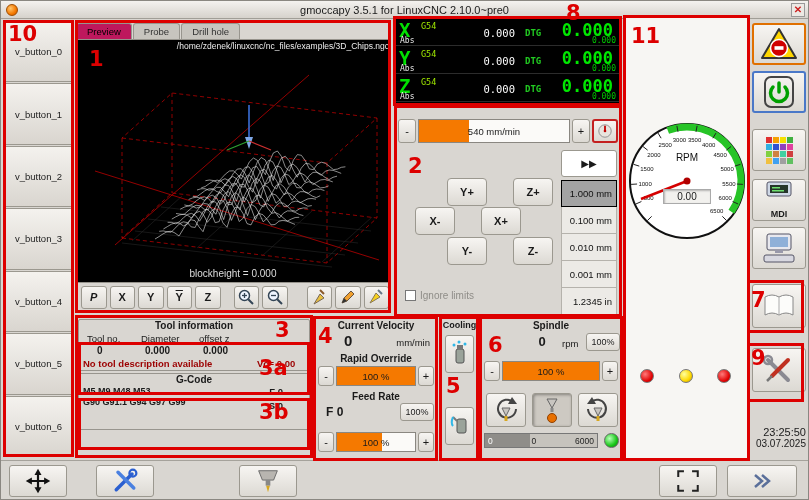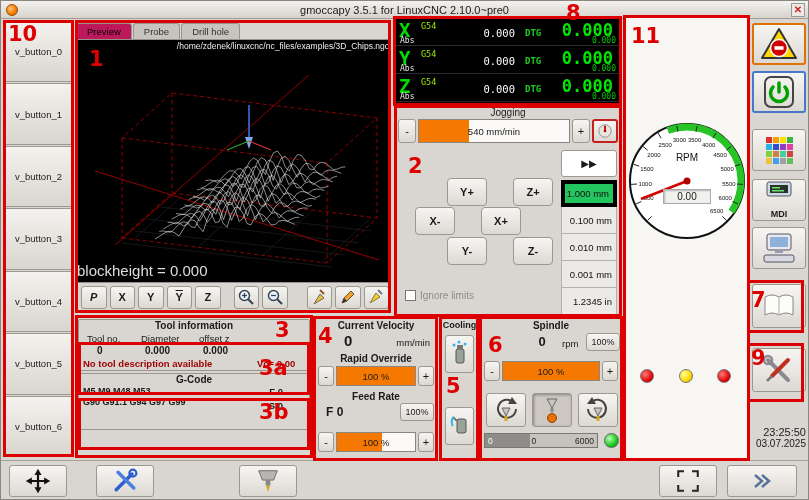--- a/index.html
+++ b/index.html
@@ -12,41 +12,41 @@
   #close-btn{position:absolute;right:3px;top:2px;width:14px;height:14px;background:#ece9e4;border:1px solid #999;color:#cc2020;font-size:10px;line-height:11px;text-align:center;font-weight:bold}
   #left-sidebar{position:absolute;left:3px;top:20px;width:69px;height:436px;display:flex;flex-direction:column;gap:1px}
   .vbtn{flex:1;background:linear-gradient(180deg,#f4f2ee,#d9d5cf);border:1px solid #9b988f;border-radius:2px;display:flex;align-items:center;justify-content:center;font-size:9.5px;color:#222}
   .tabbar{display:flex;height:18px;align-items:flex-end}
   .tab{padding:2px 10px;font-size:9.5px;background:#c7c4be;border:1px solid #98958e;border-bottom:none;border-radius:3px 3px 0 0;margin-right:1px;color:#333}
   .tab.active{background:#be185d;color:#000}
   .tab2{padding:2px 6px;font-size:9px}
   #preview-region{position:absolute;left:75px;top:20px;width:314px;height:291px}
   #pv-body{position:relative;height:273px;border:1px solid #96938c;background:#000;overflow:hidden}
   #path-bar{height:13px;color:#eee;font-size:8.5px;text-align:right;line-height:13px;white-space:nowrap;overflow:hidden}
-  #blockheight{position:absolute;left:0;right:0;bottom:32px;color:#ddd;font-size:15px}
+  #blockheight{position:absolute;left:0;right:0;bottom:32px;text-align:center;color:#ddd;font-size:10px}
   .pv-toolbar{position:absolute;left:0;right:0;bottom:0;height:29px;background:#d9d6d1;display:flex;align-items:center;padding-left:4px;gap:3px;border-top:1px solid #96938c}
   .pv-btn{width:27px;height:23px;font-weight:bold;font-size:11px}
   #dro-panel{position:absolute;left:393px;top:16px;width:226px;height:88px;background:#000;border:1px solid #3a3a3a}
   .dro-row{position:relative;height:28px;border-bottom:1px solid #2c2c2c;font-family:"DejaVu Sans Mono",monospace}
   .dro-letter{position:absolute;left:4px;top:1px;font-size:19px;font-weight:bold;color:#00e000}
   .dro-sys{position:absolute;left:26px;top:3px;font-size:8.5px;color:#9fe800}
   .dro-abs-label{position:absolute;left:5px;bottom:0;font-size:8px;color:#e8e8e8}
   .dro-abs-value{position:absolute;left:62px;top:9px;width:58px;text-align:right;font-size:10.5px;color:#fff}
   .dro-dtg-label{position:absolute;left:130px;top:10px;font-size:9px;font-weight:bold;color:#22cc22}
   .dro-main{position:absolute;right:6px;top:2px;font-size:17px;font-weight:bold;color:#00e800}
   .dro-dtg-small{position:absolute;right:3px;bottom:0;font-size:8px;color:#00c800}
   #jogging{position:absolute;left:394px;top:105px;width:226px;height:210px}
   .panel-title{font-size:10px;text-align:center;font-weight:bold}
   .bar{position:relative;border:1px solid #8a8781;background:#fbfaf8;display:flex;align-items:center;justify-content:center;overflow:hidden}
   .bar .fill{position:absolute;left:0;top:0;bottom:0;background:#f57900}
   .bar .bar-text{position:relative;font-size:9.5px;z-index:1}
   .jog-btn{position:absolute;width:40px;height:28px;font-size:11px;border-radius:4px;font-weight:bold}
   .inc-item{height:27px;display:flex;align-items:center;justify-content:flex-end;padding-right:4px;font-size:9.5px;border:1px solid #b5b2ac;border-top:none;background:#eceae6;color:#111}
   .inc-item:first-child{border-top:1px solid #b5b2ac}
-  .inc-item.selected{background:#22c55e;border:4px solid #000000}
+  .inc-item.selected{background:#a3a3a3;border:1px solid #000000}
   #tool-region{position:absolute;left:75px;top:315px;width:236px;height:141px}
   .frame{border:1px solid #98958e;border-radius:2px;position:relative}
   .frame-title{position:absolute;top:0;left:0;right:0;text-align:center;font-weight:bold;font-size:10px}
   #velocity{position:absolute;left:313px;top:316px;width:124px;height:143px}
   #cooling{position:absolute;left:439px;top:316px;width:39px;height:143px}
   #spindle{position:absolute;left:479px;top:316px;width:142px;height:143px}
   .ctl-row{display:flex;gap:2px}
   .sbtn{width:16px;font-size:11px}
   #gauge-panel{position:absolute;left:623px;top:15px;width:125px;height:444px;background:#f7f6f3;border:1px solid #c4c1bb}
   .led{position:absolute;width:14px;height:14px;border-radius:50%;border:1px solid #777}
@@ -195,21 +195,20 @@
       <span class="dro-sys">G54</span>
       <span class="dro-abs-label">Abs</span>
       <span class="dro-abs-value">0.000</span>
       <span class="dro-dtg-label">DTG</span>
       <span class="dro-main">0.000</span>
       <span class="dro-dtg-small">0.000</span>
     </div>
   </div>
 
 <div id="jogging">
-  <div class="panel-title" style="position:absolute;top:1px;left:0;right:0;font-weight:normal">Jogging</div>
   <div style="position:absolute;left:3px;top:13px;right:3px;height:24px;display:flex;gap:2px">
     <div class="btn" style="width:18px;font-size:11px">-</div>
     <div class="bar" style="flex:1">
       <div class="fill" style="width:33%"></div>
       <span class="bar-text">540 mm/min</span>
     </div>
     <div class="btn" style="width:18px;font-size:11px">+</div>
     <div class="btn" style="width:26px;border:2px solid #c42020">
       <svg width="16" height="16" viewBox="0 0 18 18">
           <circle cx="9" cy="9" r="7" fill="#e8e4de" stroke="#888"></circle>

